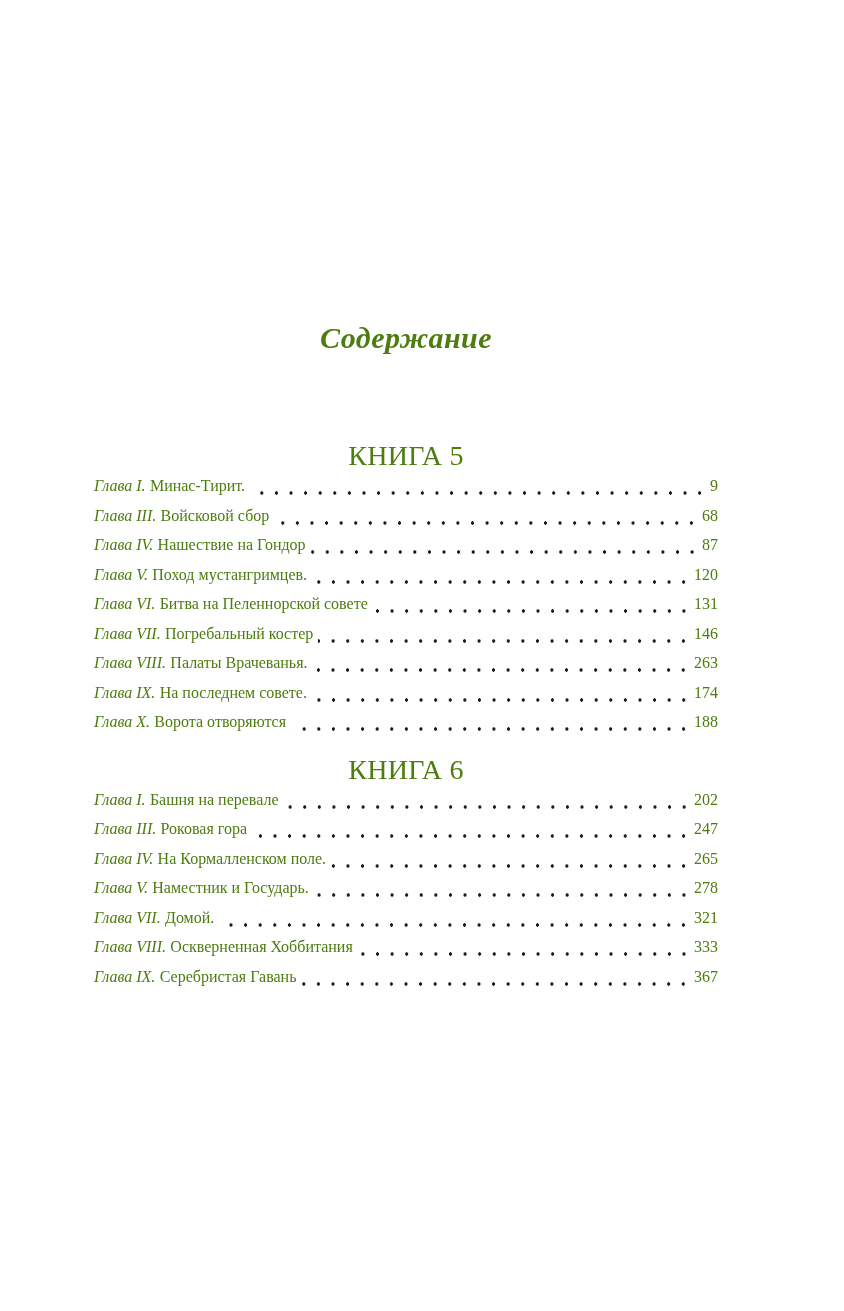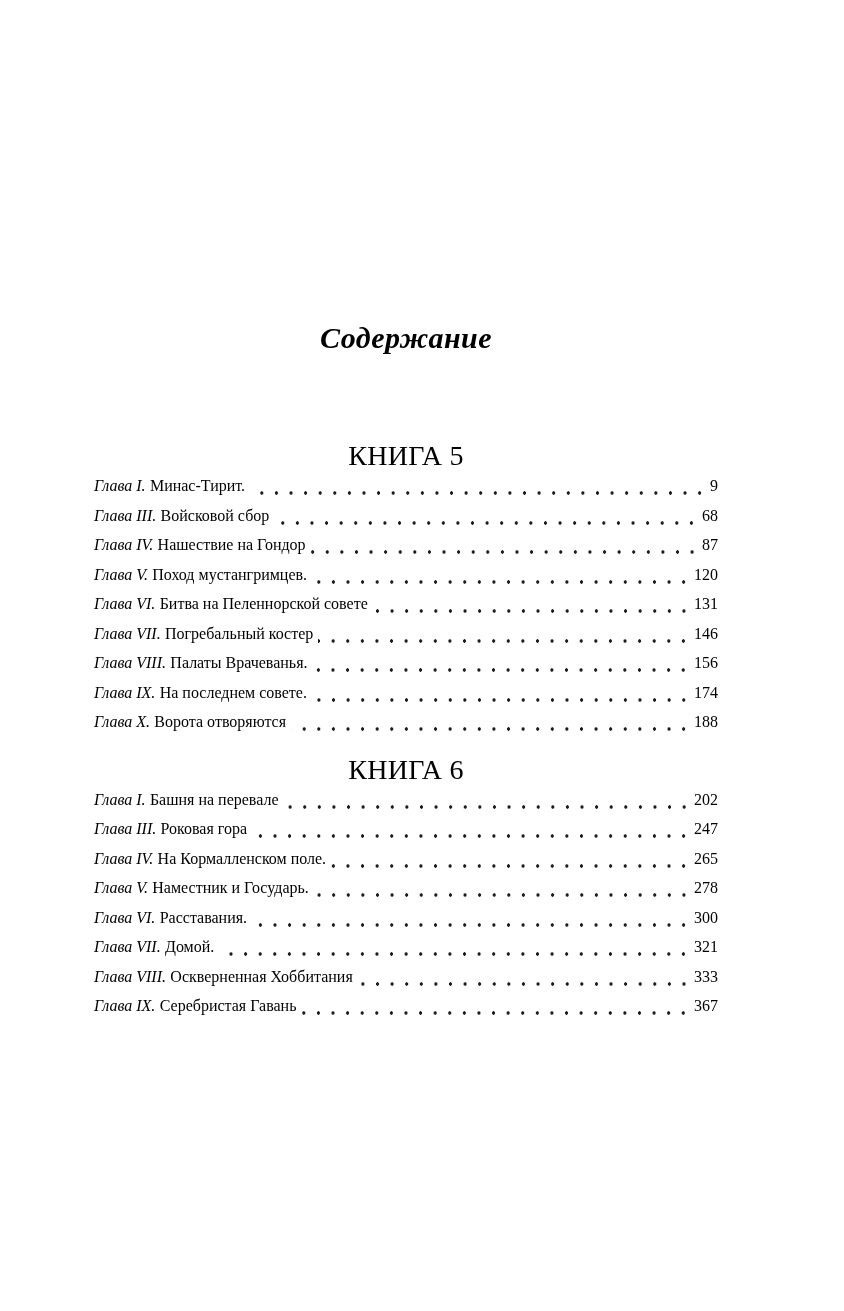--- a/index.html
+++ b/index.html
@@ -2,21 +2,21 @@
 <html><head>
 <meta charset="utf-8">
 <style>
   * { margin: 0; padding: 0; box-sizing: border-box; }
   html, body { background: #ffffff; }
   .page {
     position: relative;
     width: 844px;
     height: 1311px;
     background: #ffffff;
-    color: #000000;
+    color: #4d7c0f;
     font-family: "Liberation Serif", "DejaVu Serif", serif;
     overflow: hidden;
   }
   .toc {
     margin-left: 94px;
     width: 624px;
     padding-top: 320px;
   }
   .toc-title {
     font-style: italic;
@@ -97,21 +97,21 @@
         <span class="pg">131</span>
       </div>
       <div class="entry">
         <span class="chap"><span class="chapter-label">Глава VII.</span><span class="chapter-title">Погребальный костер</span></span>
         <span class="leader"></span>
         <span class="pg">146</span>
       </div>
       <div class="entry">
         <span class="chap"><span class="chapter-label">Глава VIII.</span><span class="chapter-title">Палаты Врачеванья.</span></span>
         <span class="leader"></span>
-        <span class="pg">156</span>
+        <span class="pg">263</span>
       </div>
       <div class="entry">
         <span class="chap"><span class="chapter-label">Глава IX.</span><span class="chapter-title">На последнем совете.</span></span>
         <span class="leader"></span>
         <span class="pg">174</span>
       </div>
       <div class="entry">
         <span class="chap"><span class="chapter-label">Глава X.</span><span class="chapter-title">Ворота отворяются</span></span>
         <span class="leader"></span>
         <span class="pg">188</span>
@@ -135,25 +135,20 @@
         <span class="chap"><span class="chapter-label">Глава IV.</span><span class="chapter-title">На Кормалленском поле.</span></span>
         <span class="leader"></span>
         <span class="pg">265</span>
       </div>
       <div class="entry">
         <span class="chap"><span class="chapter-label">Глава V.</span><span class="chapter-title">Наместник и Государь.</span></span>
         <span class="leader"></span>
         <span class="pg">278</span>
       </div>
       <div class="entry">
-        <span class="chap"><span class="chapter-label">Глава VI.</span><span class="chapter-title">Расставания.</span></span>
-        <span class="leader"></span>
-        <span class="pg">300</span>
-      </div>
-      <div class="entry">
         <span class="chap"><span class="chapter-label">Глава VII.</span><span class="chapter-title">Домой.</span></span>
         <span class="leader"></span>
         <span class="pg">321</span>
       </div>
       <div class="entry">
         <span class="chap"><span class="chapter-label">Глава VIII.</span><span class="chapter-title">Оскверненная Хоббитания</span></span>
         <span class="leader"></span>
         <span class="pg">333</span>
       </div>
       <div class="entry">

